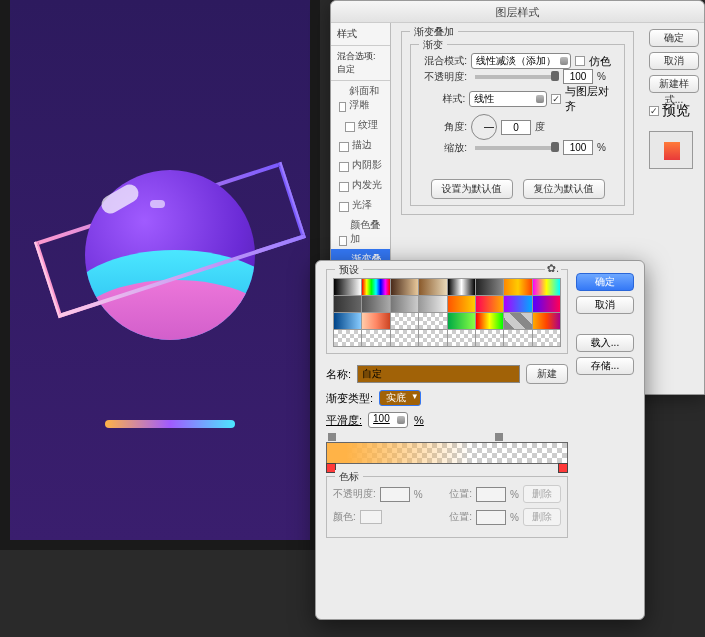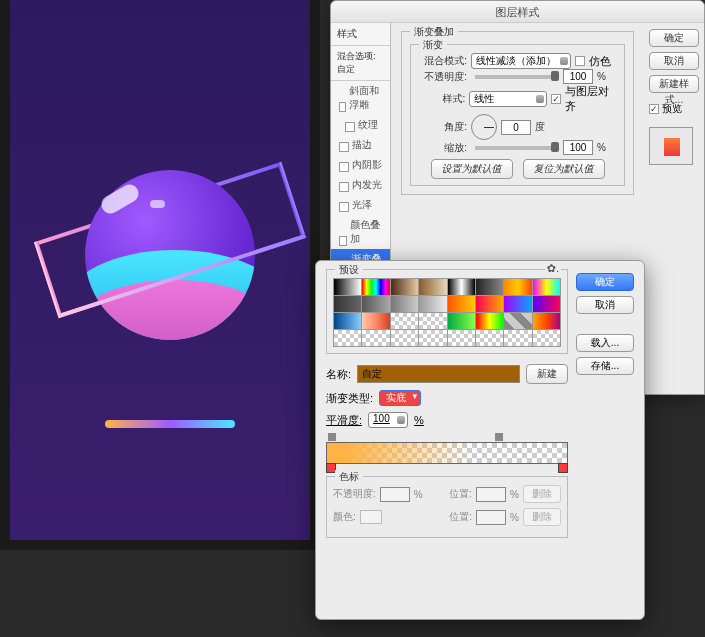--- a/index.html
+++ b/index.html
@@ -39,41 +39,41 @@
 .lbl { width: 50px; text-align: right; font-size: 10px; color: #333; }
 .select { height: 16px; border: 1px solid #888; background: #fff; font-size: 10px; padding: 0 14px 0 4px; position: relative; border-radius: 3px; }
 .select::after { content: ""; position: absolute; right: 2px; top: 3px; width: 8px; height: 8px; background: linear-gradient(#bbb,#888); border-radius: 2px; }
 .slider { flex: 1; max-width: 80px; height: 4px; background: #bbb; position: relative; margin: 0 4px; }
 .slider::after { content: ""; position: absolute; right: -4px; top: -4px; width: 8px; height: 10px; background: #666; border-radius: 2px; }
 .numbox { width: 30px; height: 15px; border: 1px solid #888; background: #fff; font-size: 10px; text-align: center; line-height: 13px; }
 .pct { font-size: 10px; color: #333; }
 .grad-preview { width: 100px; height: 14px; border: 1px solid #666; background: linear-gradient(90deg,#ffb347,#a05bff); position: relative; }
 .angle-dial { width: 26px; height: 26px; border: 1px solid #888; border-radius: 50%; position: relative; display: inline-block; }
 .angle-dial::after { content: ""; position: absolute; left: 50%; top: 50%; width: 10px; height: 1px; background: #333; transform-origin: left; }
-.btn-row { display: flex; gap: 10px; justify-content: center; margin-top: 4px; font-style: italic; }
+.btn-row { display: flex; gap: 10px; justify-content: center; margin-top: 24px; }
 .sm-btn { padding: 2px 10px; border: 1px solid #999; border-radius: 4px; background: linear-gradient(#fff,#e8e8e8); font-size: 10px; color: #333; }
 
 .right-col { width: 60px; padding: 6px 5px; display: flex; flex-direction: column; gap: 5px; }
 .r-btn { height: 18px; border: 1px solid #999; border-radius: 4px; background: linear-gradient(#fff,#e8e8e8); font-size: 10px; text-align: center; line-height: 16px; color: #333; }
-.preview-chk { display: flex; align-items: center; gap: 3px; font-size: 10px; margin-top: 4px; }
+.preview-chk { display: flex; align-items: center; gap: 3px; font-size: 14px; margin-top: 4px; }
 .preview-swatch { width: 44px; height: 38px; border: 1px solid #999; background: #e8e8e8; margin-top: 6px; position: relative; }
 .preview-swatch::after { content: ""; position: absolute; left: 14px; top: 10px; width: 16px; height: 18px; background: linear-gradient(#ff7b3a,#e83a3a); }
 
 
 .dlg2 { position: absolute; left: 315px; top: 260px; width: 330px; height: 360px; background: #ececec; border: 1px solid #999; border-radius: 6px; box-shadow: 0 6px 24px rgba(0,0,0,.5); }
 .dlg2-body { padding: 8px 10px; display: flex; gap: 8px; justify-content: flex-end; }
 .dlg2-left { flex: 1; }
 .presets-box { border: 1px solid #bbb; padding: 8px 6px 6px; position: relative; }
 .presets-grid { display: grid; grid-template-columns: repeat(8, 1fr); gap: 1px; background: #999; border: 1px solid #999; }
 .sw { height: 16px; }
 .gear { position: absolute; right: 6px; top: -8px; font-size: 11px; color: #555; background: #ececec; padding: 0 2px; }
 .name-row { display: flex; align-items: center; gap: 6px; margin: 10px 0 6px; }
 .name-input { flex: 1; height: 18px; border: 1px solid #888; background: #a16207; font-size: 10px; padding: 0 4px; line-height: 16px; }
 .type-row { display: flex; align-items: center; gap: 6px; margin: 6px 0; }
-.type-sel { height: 16px; border: 1px solid #3478f6; background: #ef4444; color: #fff; font-size: 10px; padding: 0 14px 0 6px; border-radius: 3px; position: relative; }
+.type-sel { height: 16px; border: 1px solid #3478f6; background: #a16207; color: #fff; font-size: 10px; padding: 0 14px 0 6px; border-radius: 3px; position: relative; }
 .type-sel::after { content: "▾"; position: absolute; right: 3px; top: 0; color: #fff; font-size: 9px; }
 .smooth-row { display: flex; align-items: center; gap: 6px; margin: 4px 0 8px; text-decoration: underline; }
 .grad-bar-wrap { position: relative; margin: 14px 0 10px; }
 .grad-bar { height: 22px; border: 1px solid #666; background: linear-gradient(90deg,#ffb347 0%, #ffb347 8%, rgba(160,91,255,0) 60%),
   repeating-conic-gradient(#ccc 0 25%, #fff 0 50%) 0 0/10px 10px; }
 .stop-top { position: absolute; top: -9px; width: 8px; height: 8px; background: #888; }
 .stop-top.s1 { left: 2px; } .stop-top.s2 { left: 70%; }
 .stop-bot { position: absolute; bottom: -9px; width: 10px; height: 10px; border: 1px solid #444; }
 .stop-bot.b1 { left: 0; background: #ff3a3a; } .stop-bot.b2 { right: 0; background: #ff3a3a; }
 .stops-box { border: 1px solid #bbb; padding: 8px 6px 6px; position: relative; margin-top: 12px; }

